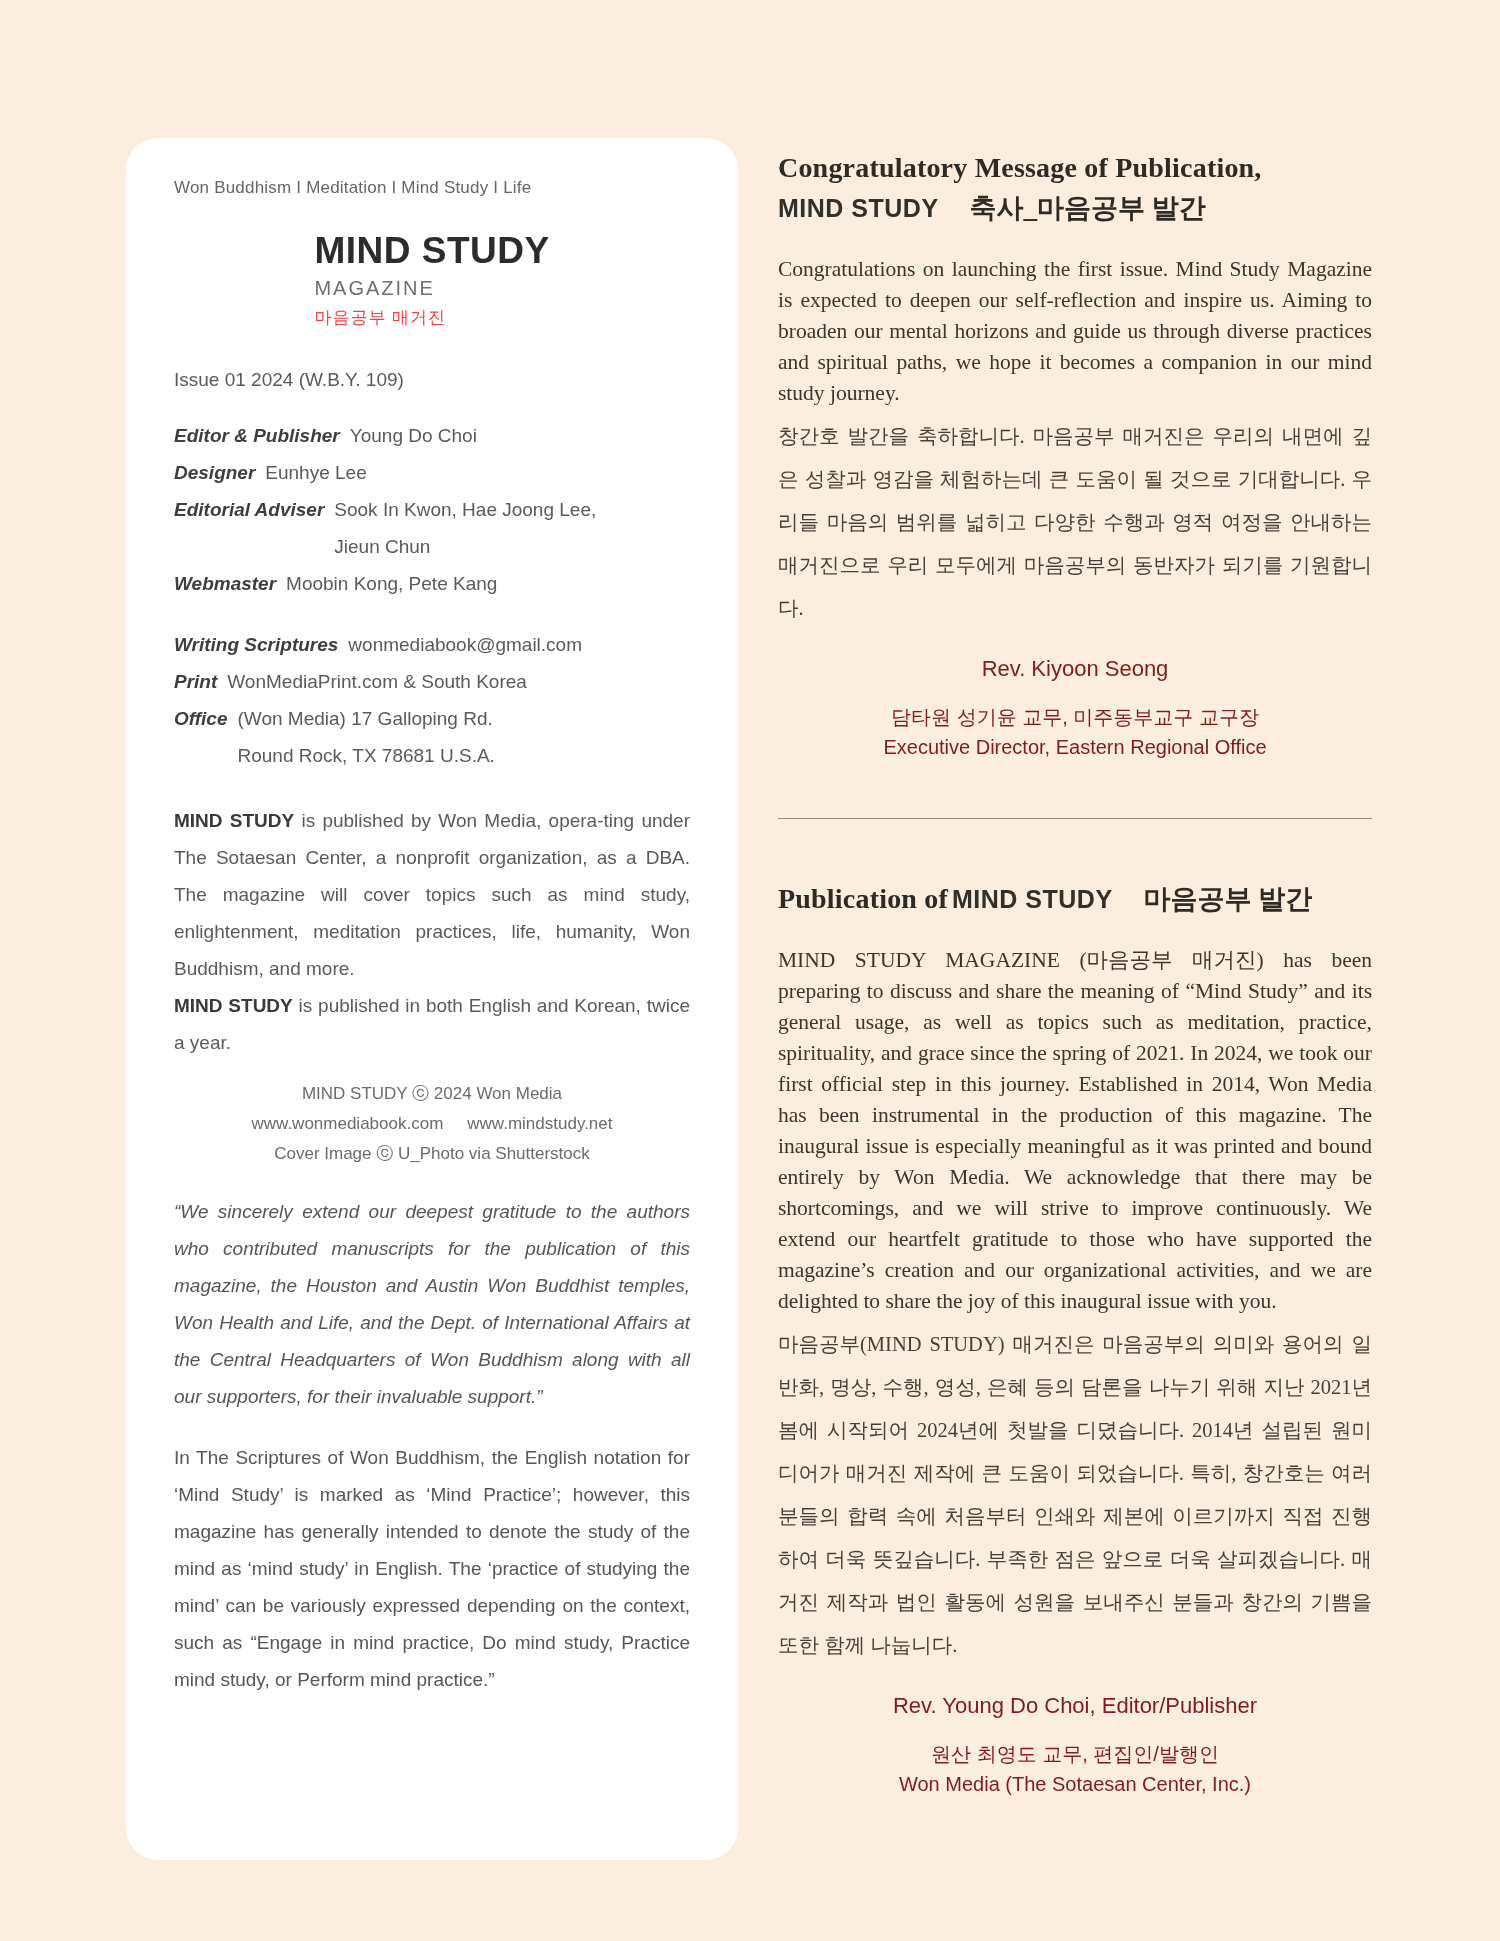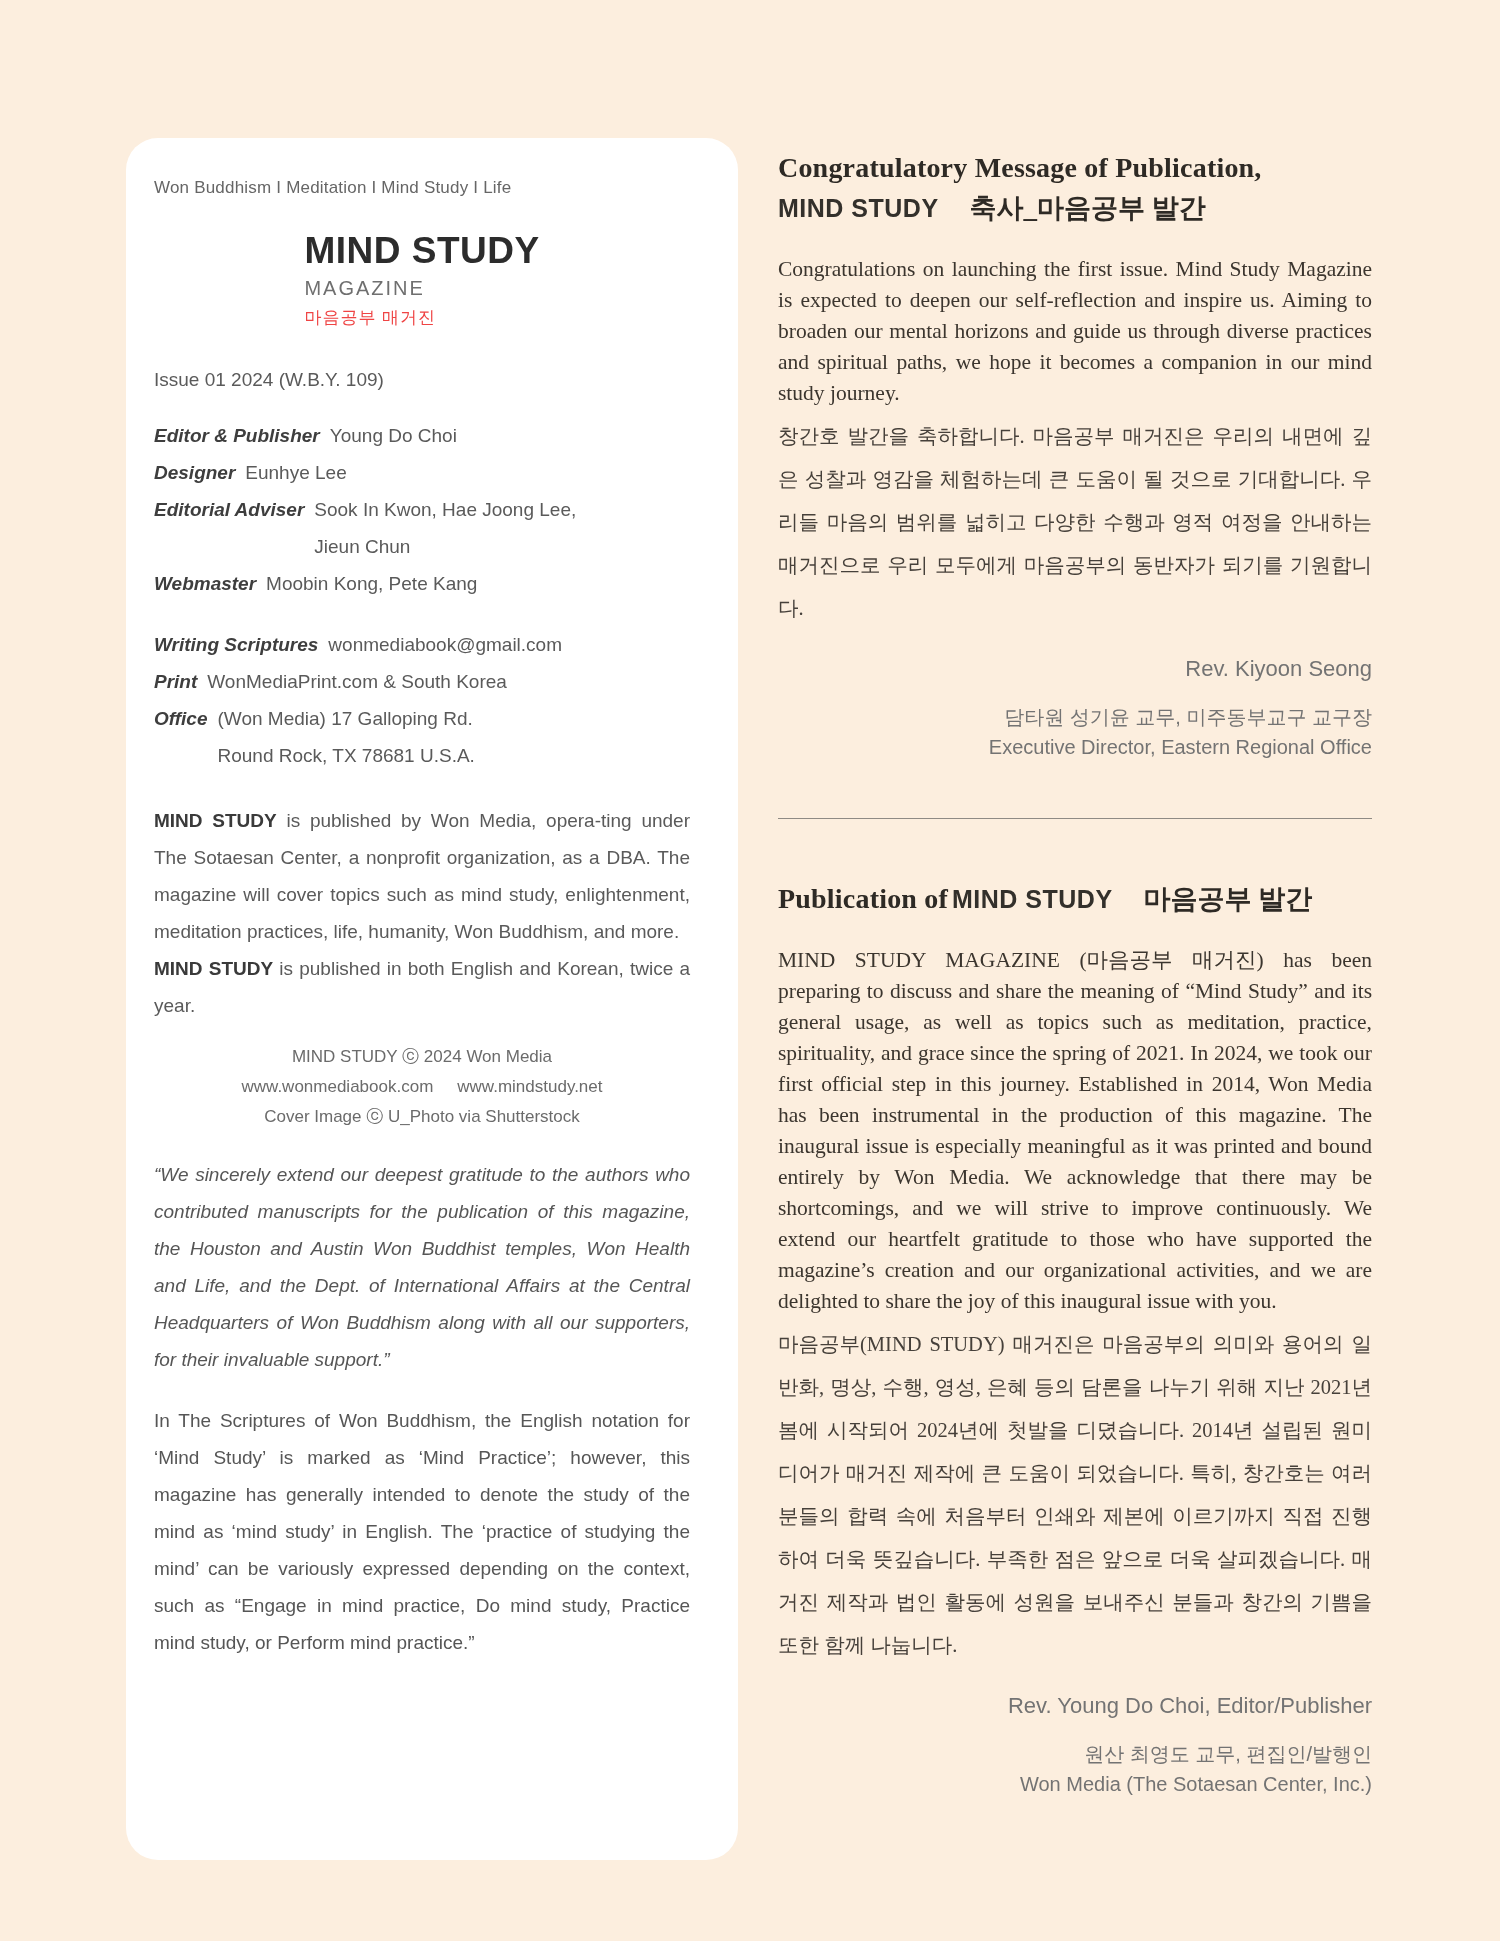--- a/index.html
+++ b/index.html
@@ -10,21 +10,21 @@
     position:relative;
     -webkit-font-smoothing:antialiased;
   }
   .page{position:relative;width:1500px;height:1941px;overflow:hidden;}
 
   
   .card{
     position:absolute;left:126px;top:138px;width:612px;height:1722px;
     background:#ffffff;border-radius:32px;
     box-sizing:border-box;
-    padding:38px 48px 0 28px;
+    padding:38px 48px 0 48px;
     color:#5a5a5a;
   }
   .tagline{font-size:17px;color:#666;letter-spacing:.2px;margin-top:2px;}
   .title-block{text-align:center;margin-top:34px;}
   .title-inner{display:inline-block;text-align:left;}
   .mag-title{font-size:37px;font-weight:700;color:#2c2c2c;letter-spacing:.5px;line-height:1.05;}
   .mag-sub{font-size:20px;color:#6f6f6f;letter-spacing:2px;margin-top:6px;}
   .mag-sub-kr{font-size:17px;color:#ef4444;margin-top:6px;letter-spacing:1px;}
   .issue{font-size:19px;color:#5a5a5a;margin-top:40px;}
 
@@ -57,21 +57,21 @@
   .body-en{
     font-family:"Liberation Serif", serif;
     font-size:21.5px;line-height:31px;text-align:justify;
     color:#3b352e;margin-top:26px;
   }
   .body-kr{
     font-family:"Liberation Serif", serif;
     font-size:20.5px;line-height:43px;text-align:justify;
     color:#46403a;margin-top:6px;
   }
-  .sig{ text-align:right;margin-top:24px;color:#737373;}
+  .sig{ text-align:center;margin-top:24px;color:#7f1d1d;}
   .sig .sig-name{font-size:22px;line-height:30px;}
   .sig .sig-lines{margin-top:18px;font-size:20px;line-height:30px;}
   .divider{border:none;border-top:1px solid #8f8a84;margin:56px 0 0 0;width:100%;}
   .msg2{margin-top:60px;}
 </style>
 </head>
 <body>
 
 <div class="page">
 

